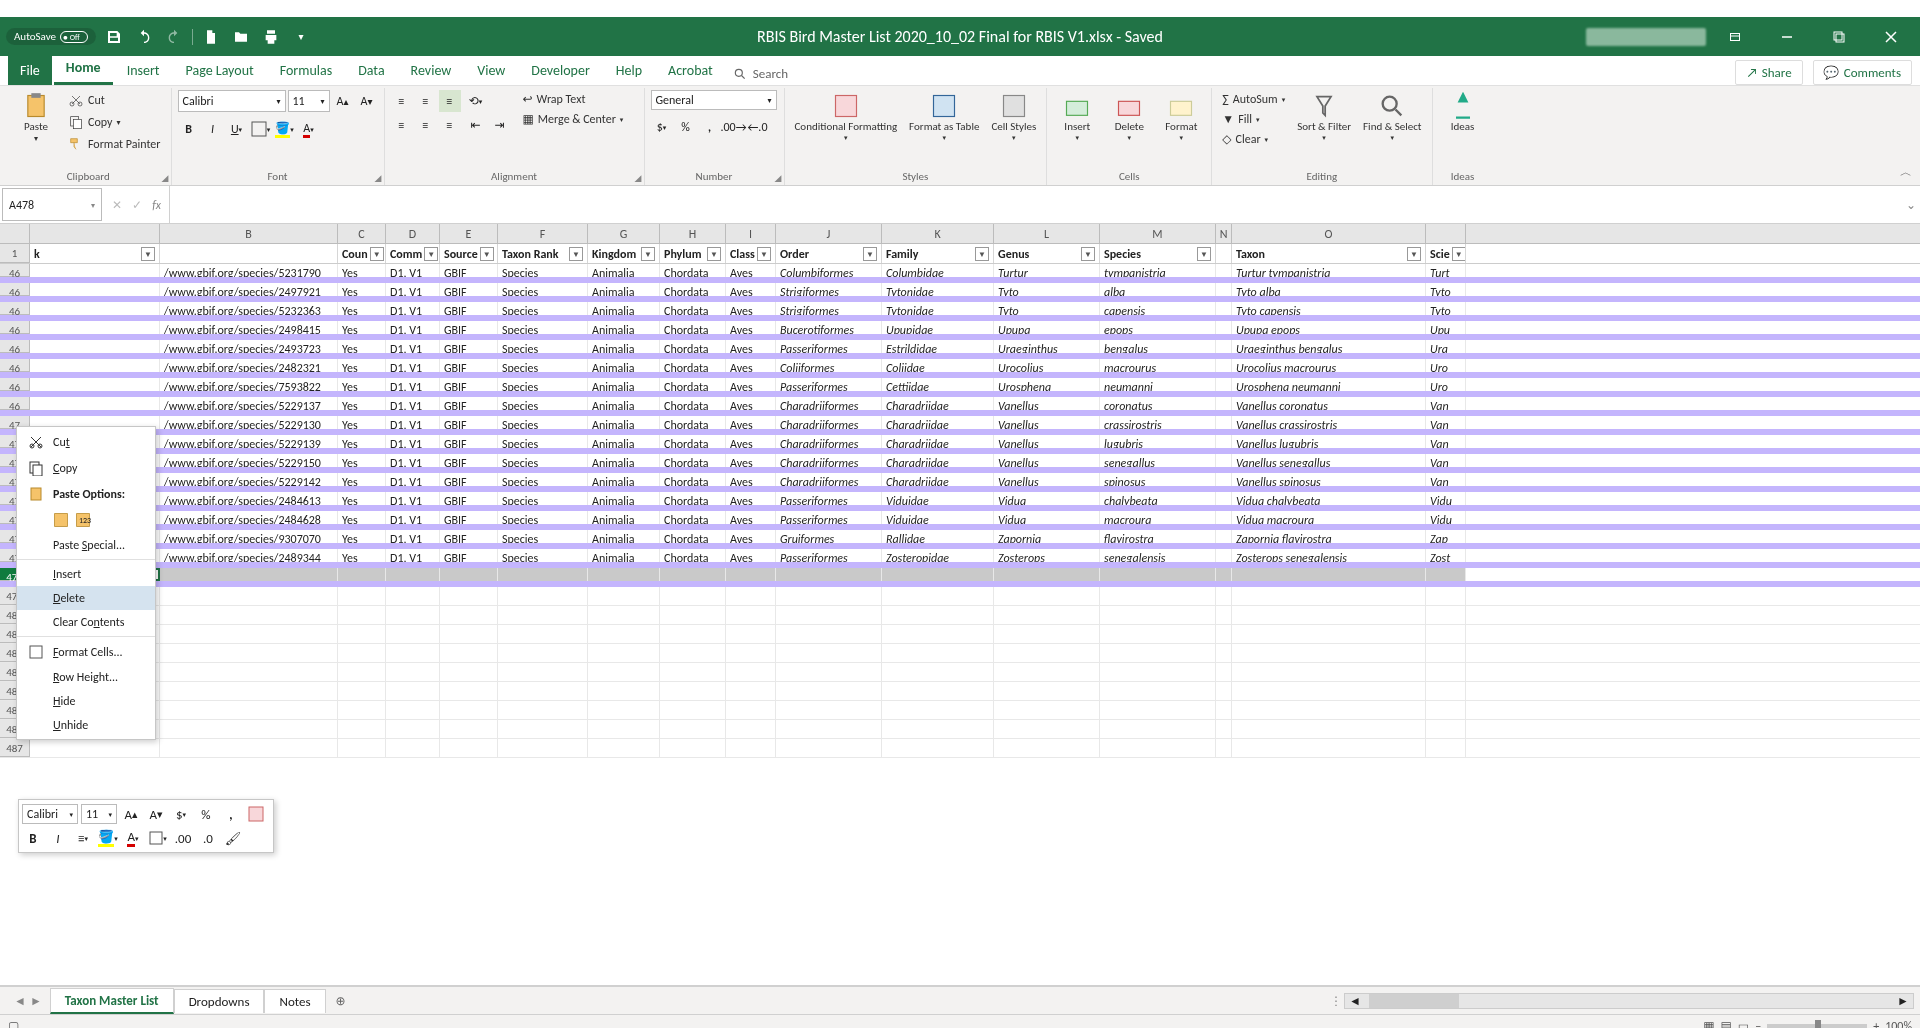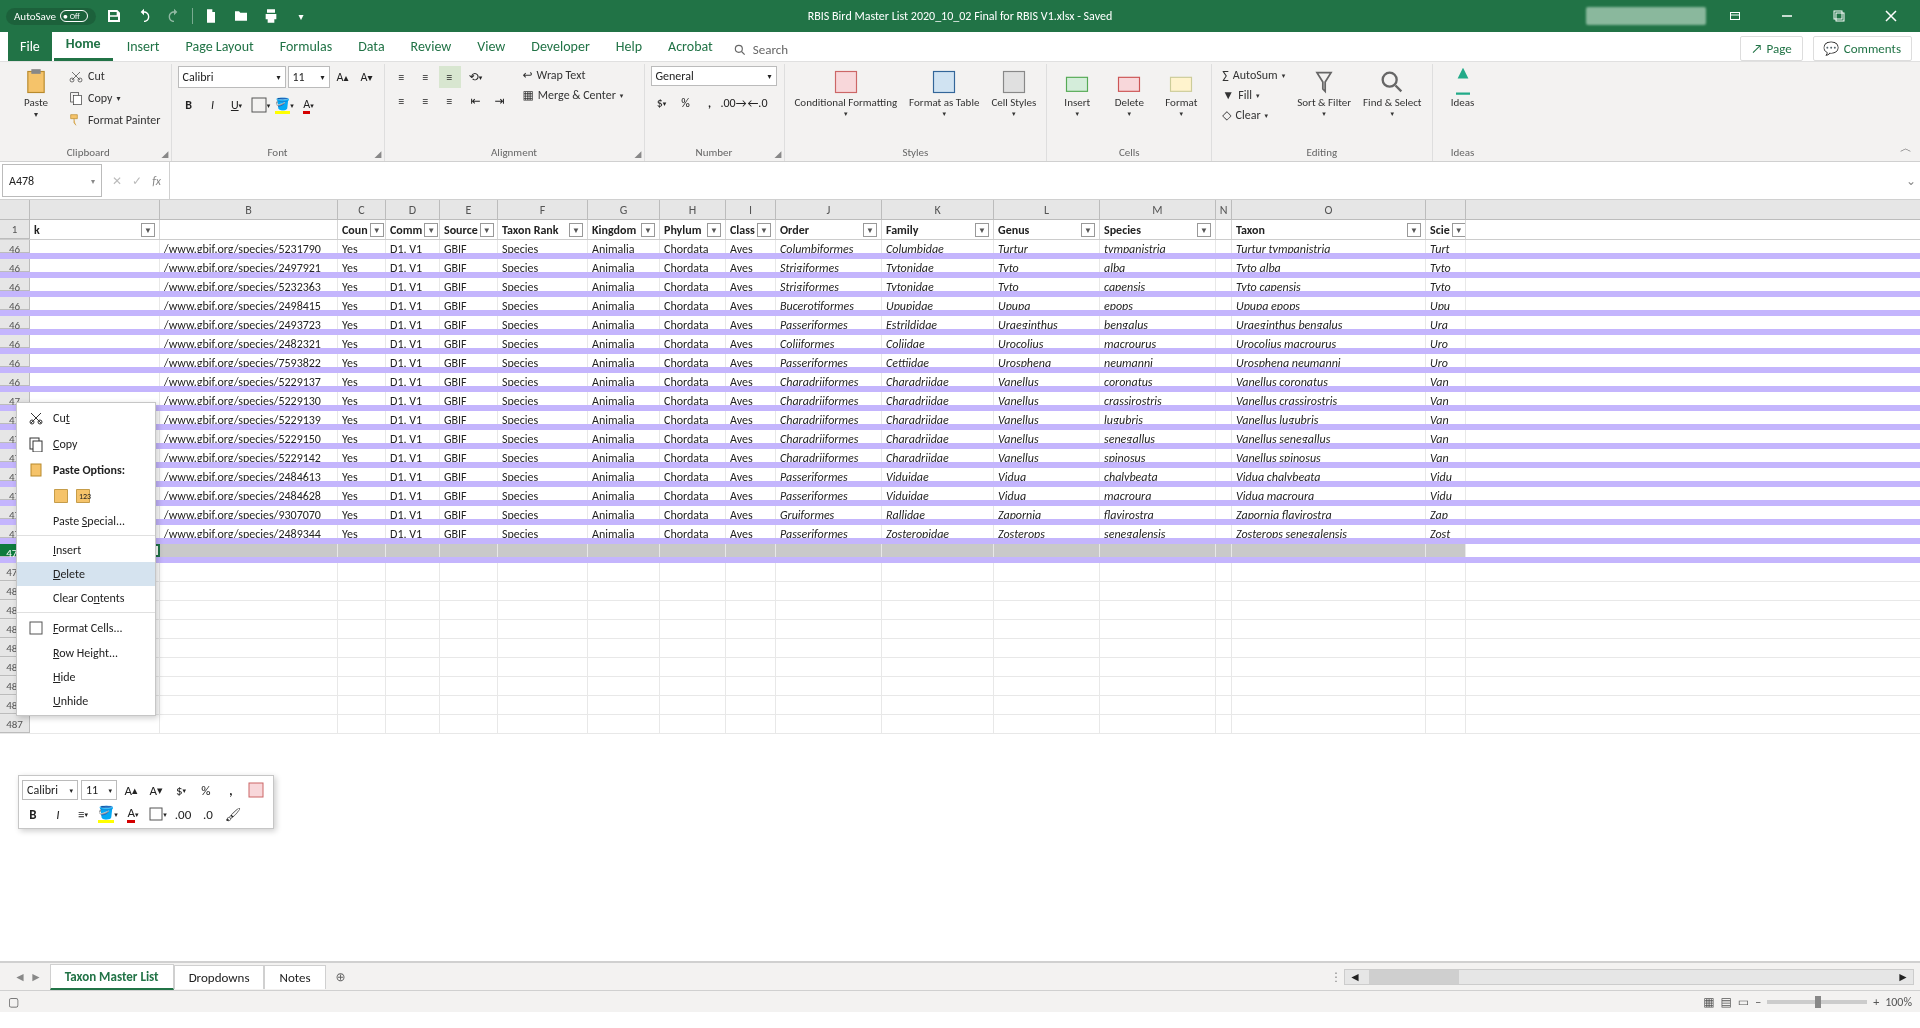--- a/index.html
+++ b/index.html
@@ -1,21 +1,21 @@
 <!DOCTYPE html>
 <html><head>
 <meta charset="utf-8">
 <style>
 * { box-sizing: border-box; margin: 0; padding: 0; font-family: "Segoe UI", Calibri, Arial, sans-serif; }
 body { width: 1920px; height: 1028px; background: #fff; overflow: hidden; font-size: 12px; color: #222; }
 
 
-.titlebar { height: 32px; background: #217346; display: flex; align-items: center; color: #fff; padding: 0 6px; position: relative; }
+.titlebar { height: 39px; background: #217346; display: flex; align-items: center; color: #fff; padding: 0 6px; position: relative; margin-top: 17px; }
 .titlebar .left, .titlebar .right { display: flex; align-items: center; gap: 6px; }
-.titlebar .center { position: absolute; left: 50%; transform: translateX(-50%); font-size: 12px; }
+.titlebar .center { position: absolute; left: 50%; transform: translateX(-50%); font-size: 16px; }
 .titlebar .autosave-toggle { display: flex; align-items: center; gap: 4px; background: rgba(0,0,0,.15); border-radius: 10px; padding: 2px 8px; font-size: 11px; }
 .titlebar .autosave-toggle .pill { width: 28px; height: 12px; border: 1px solid #fff; border-radius: 7px; display: inline-flex; align-items: center; padding: 0 2px; font-size: 8px; }
 .titlebar svg { width: 16px; height: 16px; fill: #fff; }
 .titlebar .wbtn { width: 46px; height: 32px; display: flex; align-items: center; justify-content: center; }
 .titlebar .wbtn svg { width: 12px; height: 12px; }
 .titlebar .acct { width: 120px; height: 18px; background: #d0e6d7; border-radius: 2px; filter: blur(1px); opacity: .6; }
 .tb-icon { width: 24px; height: 24px; display: flex; align-items: center; justify-content: center; }
 
 
 .menubar { height: 30px; background: #fff; border-bottom: 1px solid #e0e0e0; display: flex; align-items: flex-end; padding: 0 8px; gap: 2px; }
@@ -187,21 +187,21 @@
   <div class="search">
     <svg width="14" height="14" viewBox="0 0 24 24">
         <circle cx="10" cy="10" r="6" fill="none" stroke="#666" stroke-width="2"></circle>
         <path d="M15 15l5 5" stroke="#666" stroke-width="2"></path>
       </svg>
     <span>Search</span>
   </div>
   <div class="spacer"></div>
   <div class="rightbtn">
       <span style="color:#217346;">↗</span>
-      <span>Page</span>
+      <span>Share</span>
     </div>
   <div class="rightbtn">
       <span>💬</span>
       <span>Comments</span>
     </div>
 </div>
 
 <div class="ribbon">
 
   <div class="rgroup" style="position:relative;">

